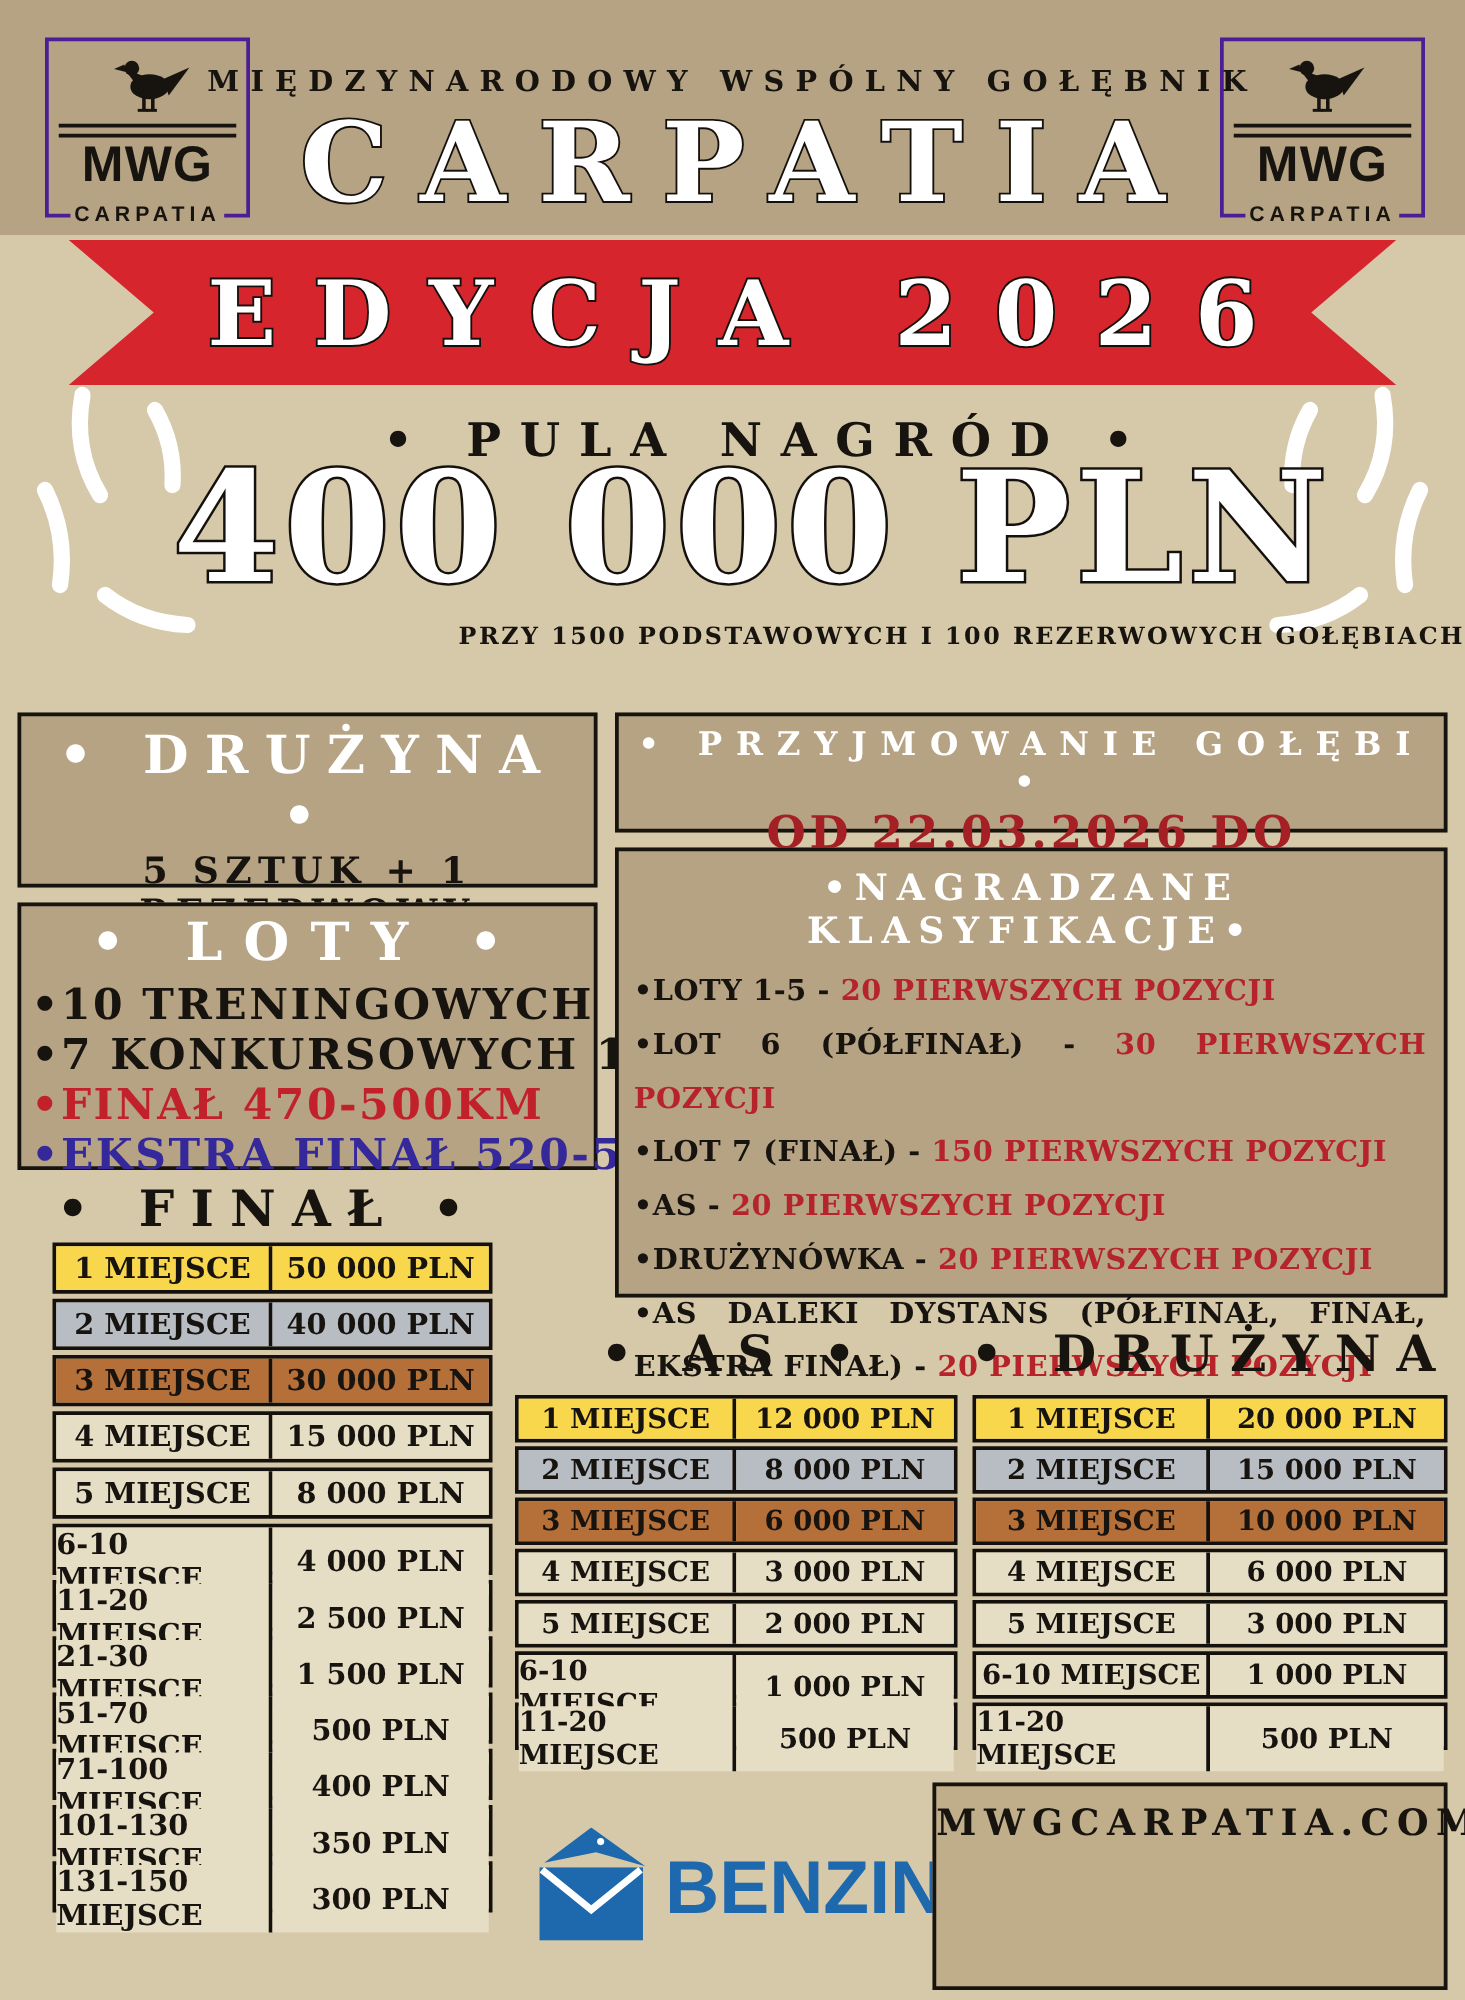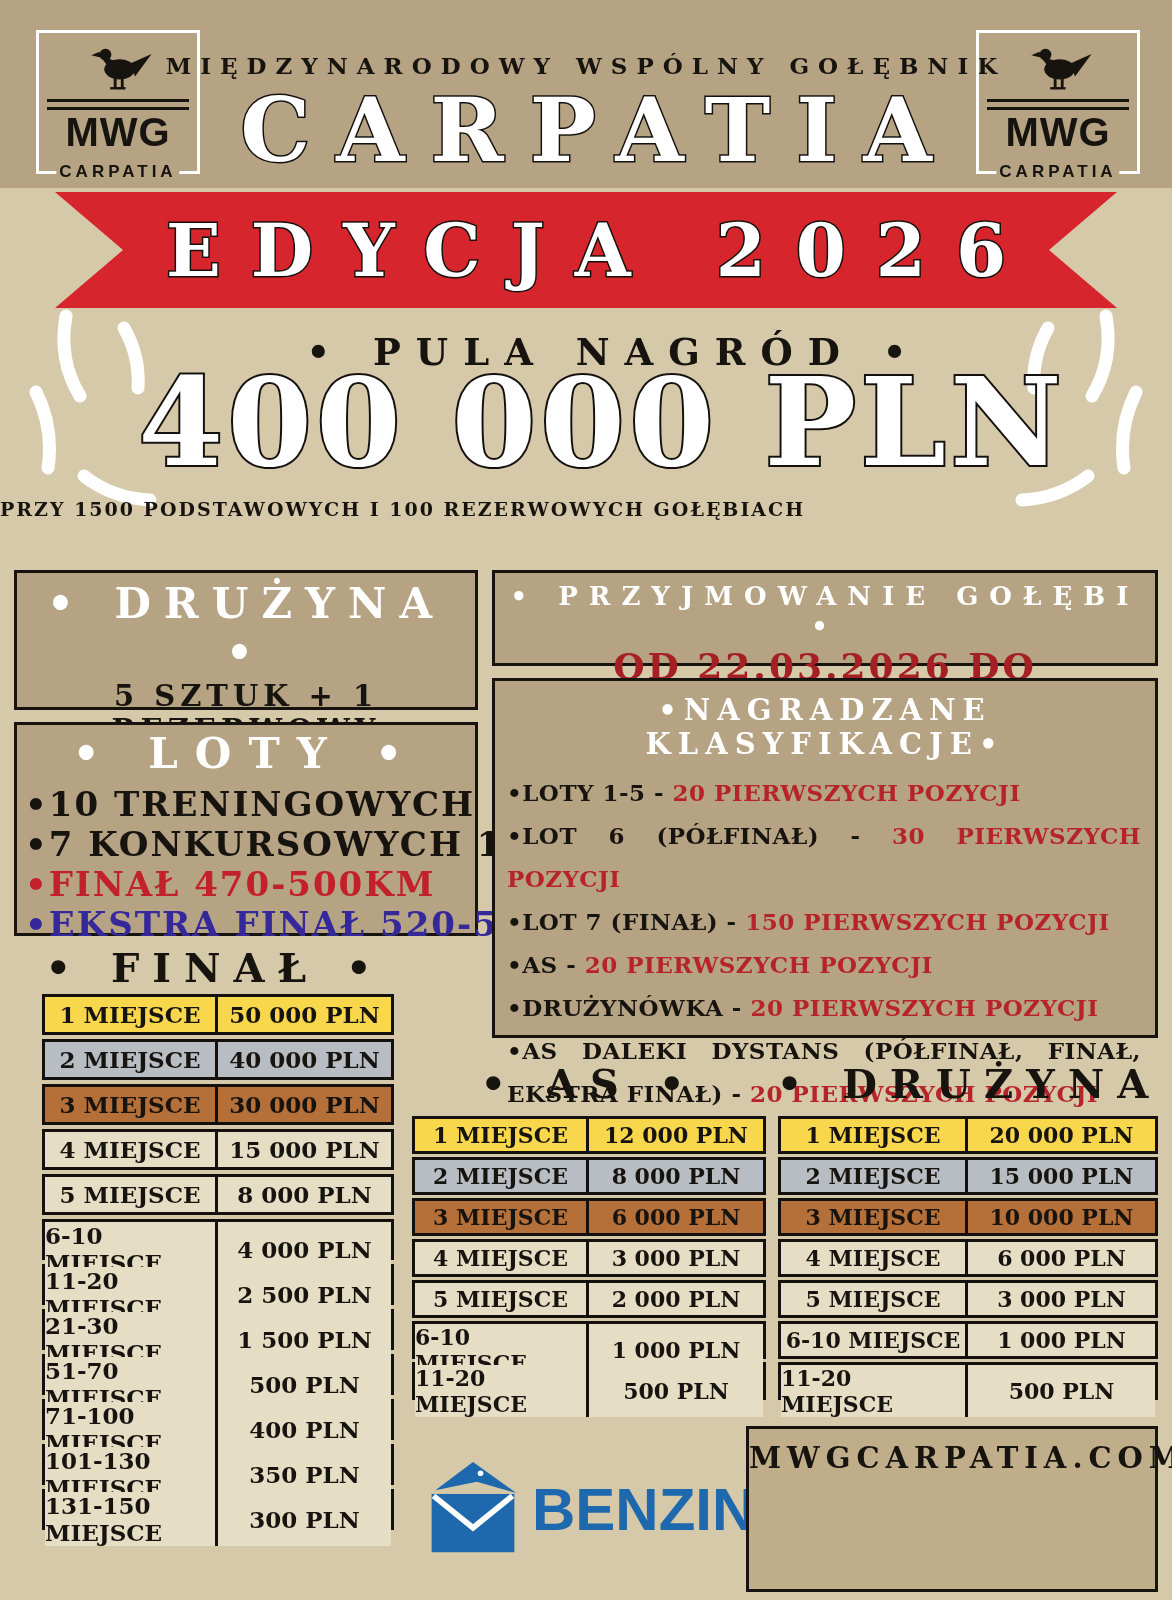--- a/index.html
+++ b/index.html
@@ -1,21 +1,21 @@
 <!DOCTYPE html>
 <html><head>
 <meta charset="utf-8">
 <style>
   html,body{margin:0;padding:0;background:#8a8070;}
   .poster{position:relative;width:1172px;height:1600px;margin:0 auto;background:#d6c9a9;overflow:hidden;
           font-family:"DejaVu Serif", serif;color:#17130f;}
 
   
   .top-band{position:absolute;left:0;top:0;width:1172px;height:188px;background:#b5a383;}
-  .logo-box{position:absolute;top:30px;width:158px;height:138px;border:3px solid #ffffff;text-align:center;}
+  .logo-box{position:absolute;top:30px;width:158px;height:138px;border:3px solid #4c1d95;text-align:center;}
   .logo-left{left:36px;}
   .logo-right{left:976px;}
   .logo-box svg{margin-top:8px;height:52px;}
   .logo-lines{margin:2px 8px 0 8px;border-top:3px solid #17130f;border-bottom:3px solid #17130f;height:5px;}
   .logo-abbr{font-family:"Liberation Sans",sans-serif;font-weight:700;font-size:40px;line-height:44px;letter-spacing:1px;color:#17130f;}
   .logo-sub{position:absolute;left:50%;transform:translateX(-50%);bottom:-11px;background:#b5a383;padding:0 3px;
             font-family:"Liberation Sans",sans-serif;font-weight:700;font-size:17px;letter-spacing:4px;color:#17130f;white-space:nowrap;}
   .tagline{position:absolute;left:0;top:52px;width:1172px;text-align:center;
            font-weight:700;font-size:23px;letter-spacing:9px;color:#17130f;}
   .outlined{color:#ffffff;-webkit-text-stroke:3px #14100d;paint-order:stroke fill;}
@@ -26,21 +26,21 @@
   .ribbon{position:absolute;left:55px;top:192px;width:1062px;height:116px;background:#d6252c;
           clip-path:polygon(0 0,100% 0,calc(100% - 68px) 50%,100% 100%,0 100%,68px 50%);
           display:flex;align-items:center;justify-content:center;}
   .ribbon span{font-weight:700;font-size:72px;letter-spacing:30px;text-indent:30px;}
 
   
   .pool-label{position:absolute;left:0;top:330px;width:1172px;text-align:center;
               font-weight:700;font-size:37px;letter-spacing:15px;padding-left:28px;}
   .pool-amount{position:absolute;left:0;top:352px;width:1172px;text-align:center;
                font-weight:700;font-size:122px;line-height:140px;letter-spacing:4px;padding-left:16px;-webkit-text-stroke:4px #14100d;}
-  .pool-note{position:absolute;left:0;top:498px;width:1172px;text-align:left;
+  .pool-note{position:absolute;left:0;top:498px;width:1172px;text-align:right;
              font-weight:700;font-size:19px;letter-spacing:2px;}
   .burst{position:absolute;top:300px;}
   .burst.left{left:28px;}
   .burst.right{left:994px;transform:scaleX(-1);}
 
   
   .box{position:absolute;background:#b5a383;border:3px solid #17130f;box-sizing:border-box;}
   .box-title{width:100%;text-align:center;font-weight:700;color:#ffffff;}
   .team-box{left:14px;top:570px;width:464px;height:140px;}
   .team-box .box-title{margin-top:6px;font-size:42px;letter-spacing:13px;}

